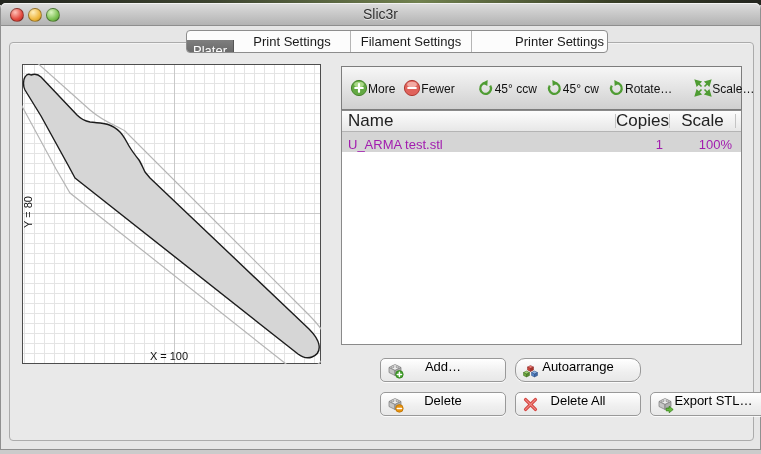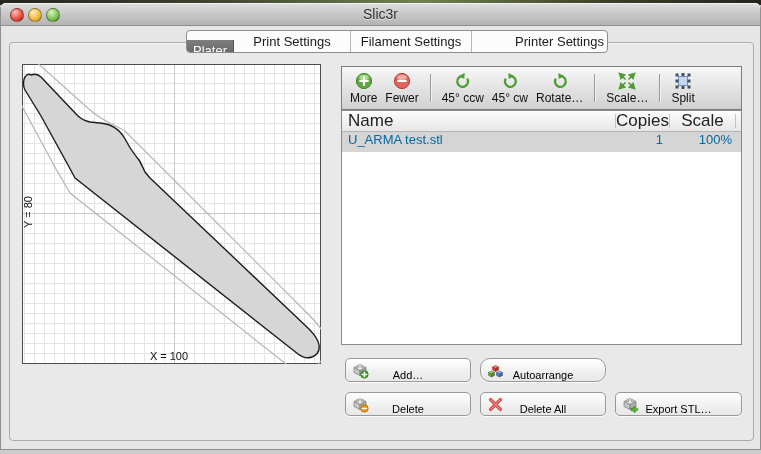--- a/index.html
+++ b/index.html
@@ -46,43 +46,43 @@
   .tab-print{width:117px;}
   .tab-filament{width:121px;}
   .tab-printer{width:95px;margin-left:40px;}
 
   .plater-canvas{position:absolute;left:21px;top:61px;width:299px;height:300px;}
 
   .rt-toolbar{position:absolute;left:340px;top:63px;width:401px;height:44px;
     border:1px solid #7d7d7d;box-sizing:border-box;
     background:linear-gradient(#f7f7f7,#d0d0d0);
     display:flex;align-items:center;padding:0 4px;}
-  .tool{display:flex;flex-direction:column;align-items:center;justify-content:center;
+  .tool{display:flex;align-items:center;justify-content:center;
     margin:0 4px;font-size:12px;color:#111;cursor:default;}
   .tool .tlabel{margin-top:1px;white-space:nowrap;}
   .tsep{width:1px;height:28px;background:#9a9a9a;margin:0 7px;box-shadow:1px 0 0 #f2f2f2;}
 
   .filelist{position:absolute;left:340px;top:107px;width:401px;height:235px;
     background:#fff;border:1px solid #8a8a8a;box-sizing:border-box;display:flex;flex-direction:column;}
   .lheader{height:20px;display:flex;align-items:center;flex:none;
     background:linear-gradient(#fdfdfd,#e7e7e7);border-bottom:1px solid #b4b4b4;
     font-size:17px;color:#222;}
   .hsep{width:1px;align-self:stretch;background:#c4c4c4;margin:3px 0;flex:none;}
   .col-name{flex:1;padding-left:6px;}
   .col-copies{width:53px;text-align:center;flex:none;}
   .col-scale{width:65px;text-align:center;flex:none;}
   .col-stub{width:5px;flex:none;}
-  .lrow{height:20px;display:flex;align-items:flex-start;background:#d5d5d5;font-size:13px;color:#0369a1;flex:none;}
+  .lrow{height:20px;display:flex;align-items:flex-end;background:#d5d5d5;font-size:13px;color:#a21caf;flex:none;}
   .lrow .col-copies{text-align:right;padding-right:8px;box-sizing:border-box;}
   .lrow .col-scale{text-align:right;padding-right:4px;box-sizing:border-box;}
 
   .pbtn{position:absolute;height:24px;border:1px solid #999;border-radius:5px;
     background:linear-gradient(#ffffff,#efefef 60%,#e8e8e8);
-    font-size:11px;color:#000;display:flex;align-items:flex-end;justify-content:center;
-    box-sizing:border-box;box-shadow:0 1px 0 rgba(255,255,255,.8);cursor:default;}
+    font-size:13px;color:#000;display:flex;align-items:flex-start;justify-content:center;
+    box-sizing:border-box;box-shadow:0 1px 0 rgba(255,255,255,.8);cursor:default;margin-left:35px;}
   .pbtn .bicon{position:absolute;left:6px;top:3px;}
   .b-add{left:344px;top:355px;width:126px;}
   .b-autoarrange{left:479px;top:355px;width:126px;border-radius:10px;}
   .b-export-gcode{left:614px;top:355px;width:127px;}
   .b-delete{left:344px;top:389px;width:126px;}
   .b-delete-all{left:479px;top:389px;width:126px;}
   .b-export-stl{left:614px;top:389px;width:127px;}
 </style>
 </head>
 <body>

